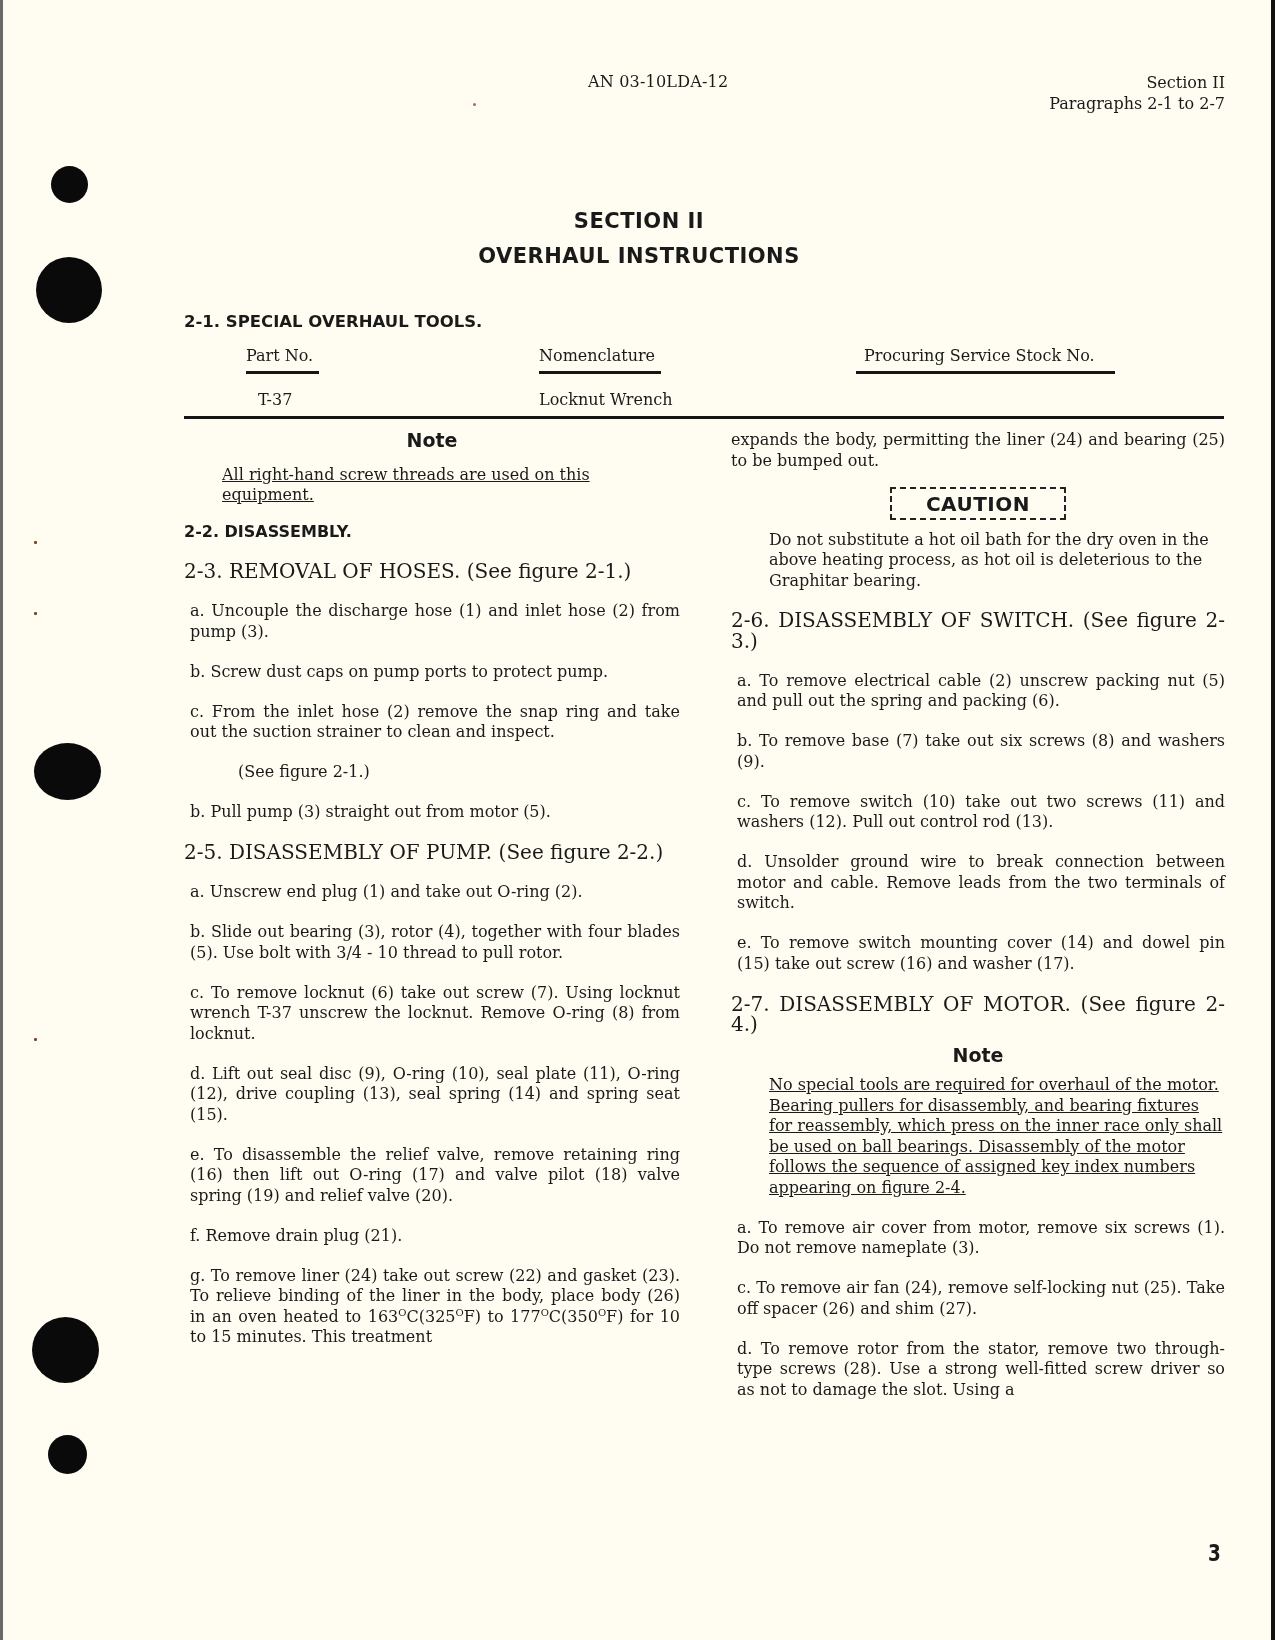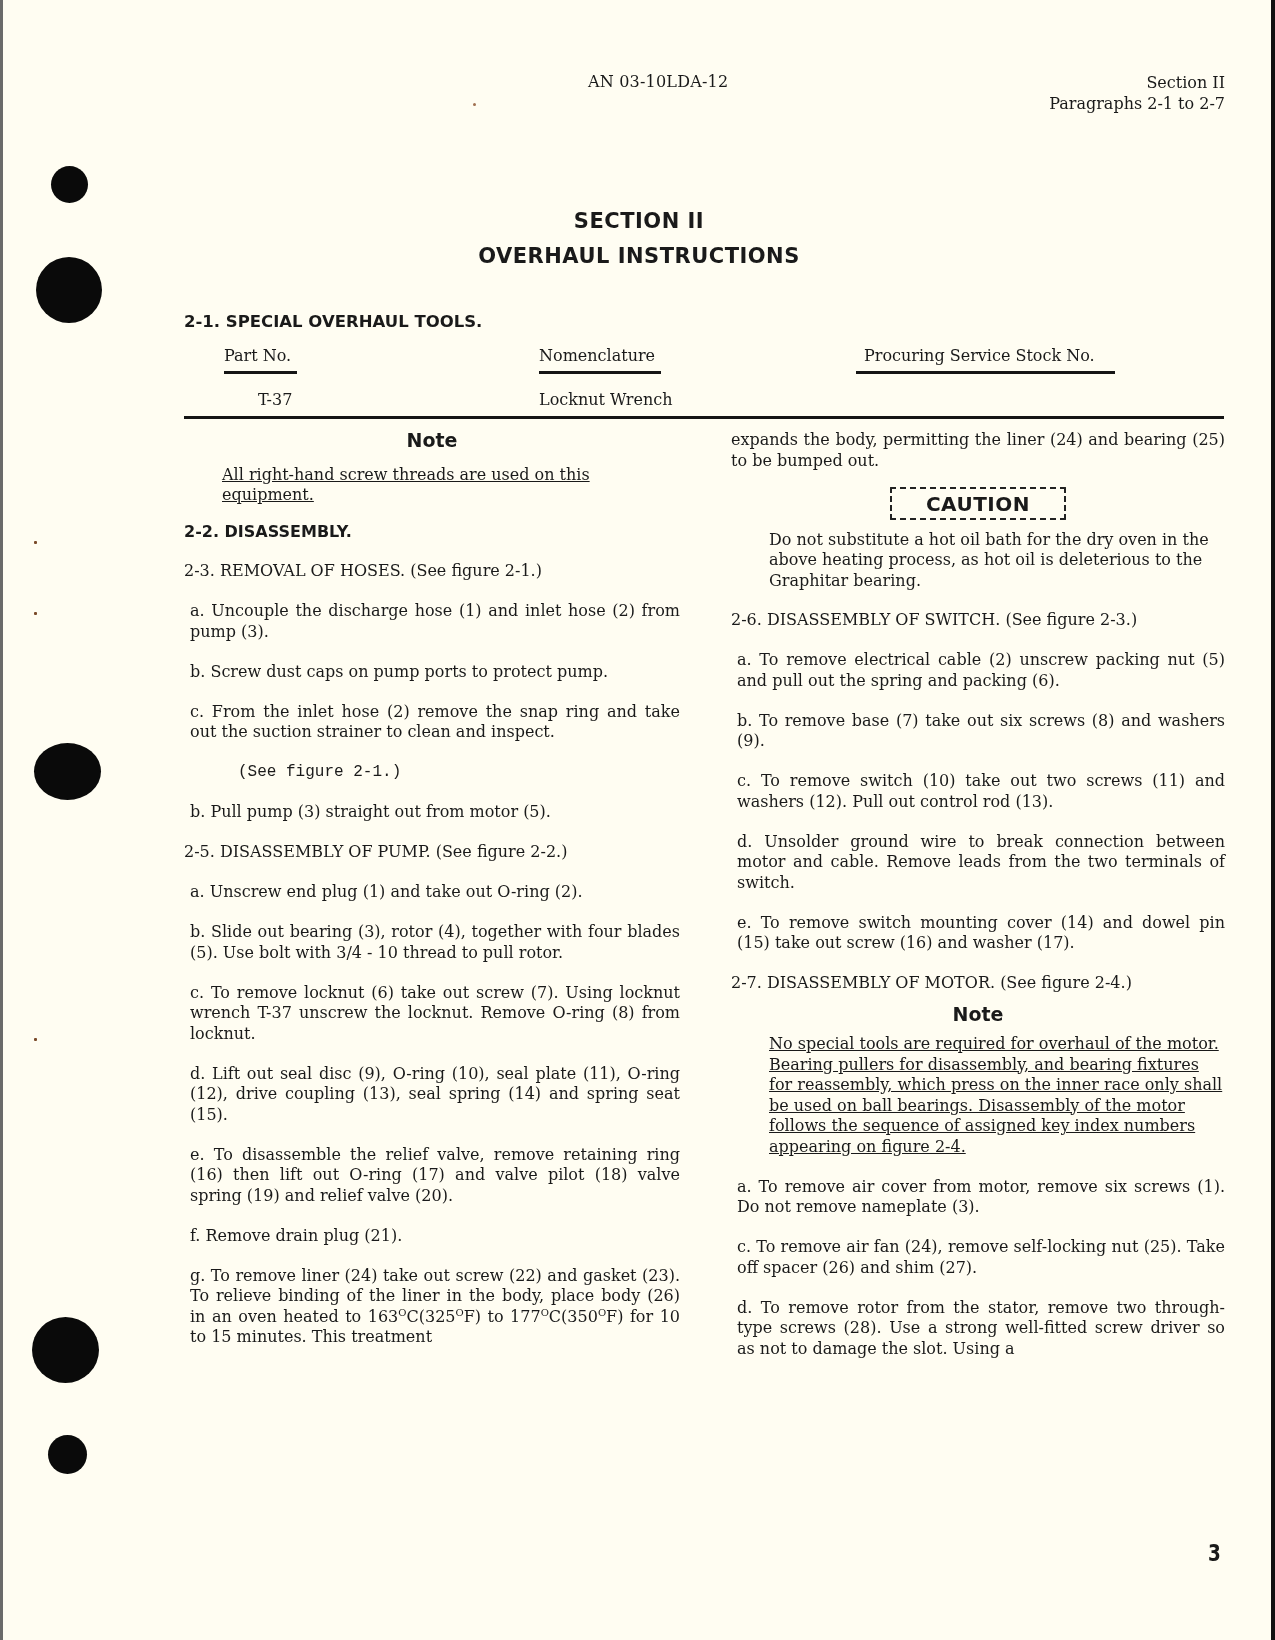--- a/index.html
+++ b/index.html
@@ -24,43 +24,43 @@
   .sans { font-family: "DejaVu Sans", "Liberation Sans", sans-serif; }
 
   .sec-title { position: absolute; left: 0; width: 1275px; text-align: center; font-weight: bold; font-size: 21px; letter-spacing: 0.5px; }
   .sec-title.t1 { top: 209px; left: 89px; width: 1100px; }
   .sec-title.t2 { top: 244px; left: 89px; width: 1100px; }
 
   .h21 { position: absolute; left: 184px; top: 312px; font-weight: bold; font-size: 16.5px; }
 
   .tool-col { position: absolute; font-size: 16px; }
   .tool-col .head { padding-bottom: 6px; border-bottom: 3px solid #151515; display: inline-block; }
-  .tool-col.c1 { left: 224px; top: 346px; }
+  .tool-col.c1 { left: 246px; top: 346px; }
   .tool-col.c2 { left: 539px; top: 346px; }
   .tool-col.c3 { left: 864px; top: 346px; }
   .tool-col.c1 .head { padding-right: 6px; padding-left: 0; }
   .tool-col.c2 .head { padding-right: 6px; }
   .tool-col.c3 .head { padding-right: 20px; padding-left: 0; margin-left: -8px; padding-left: 8px; }
   .tool-val { position: absolute; font-size: 16px; top: 390px; }
   .tool-val.v1 { left: 258px; }
   .tool-val.v2 { left: 539px; }
 
   .rule-main { position: absolute; left: 184px; top: 416px; width: 1040px; height: 3px; background: #151515; }
 
   .col { position: absolute; font-size: 16px; line-height: 20.5px; text-align: justify; }
   .col.left { left: 184px; top: 430px; width: 496px; }
   .col.right { left: 731px; top: 430px; width: 494px; }
 
   .note-title { text-align: center; font-weight: bold; font-size: 19px; margin-bottom: 14px; }
   .note-body { padding-left: 38px; text-align: left; text-decoration: underline; }
-  .para-head { font-size: 16px; }
+  .para-head { font-size: 20px; }
   .h22 { font-weight: bold; font-size: 16px; margin-top: 0; }
   .blk { margin: 0 0 19.5px 0; }
   .ind { padding-left: 6px; }
-  .sub2 { padding-left: 54px; font-family: Liberation Mono, monospace; }
+  .sub2 { padding-left: 54px; }
 
   .caution-wrap { text-align: center; margin: 0 0 10px 0; }
   .caution {
     display: inline-block; padding: 5px 34px 3px 34px;
     border: 2px dashed #222; font-weight: bold; font-size: 20px;
     letter-spacing: 0.5px; border-radius: 1px;
   }
   .caution-body { padding-left: 38px; text-align: left; margin-bottom: 19px; }
 
   sup { font-size: 10px; vertical-align: 6px; line-height: 0; }

